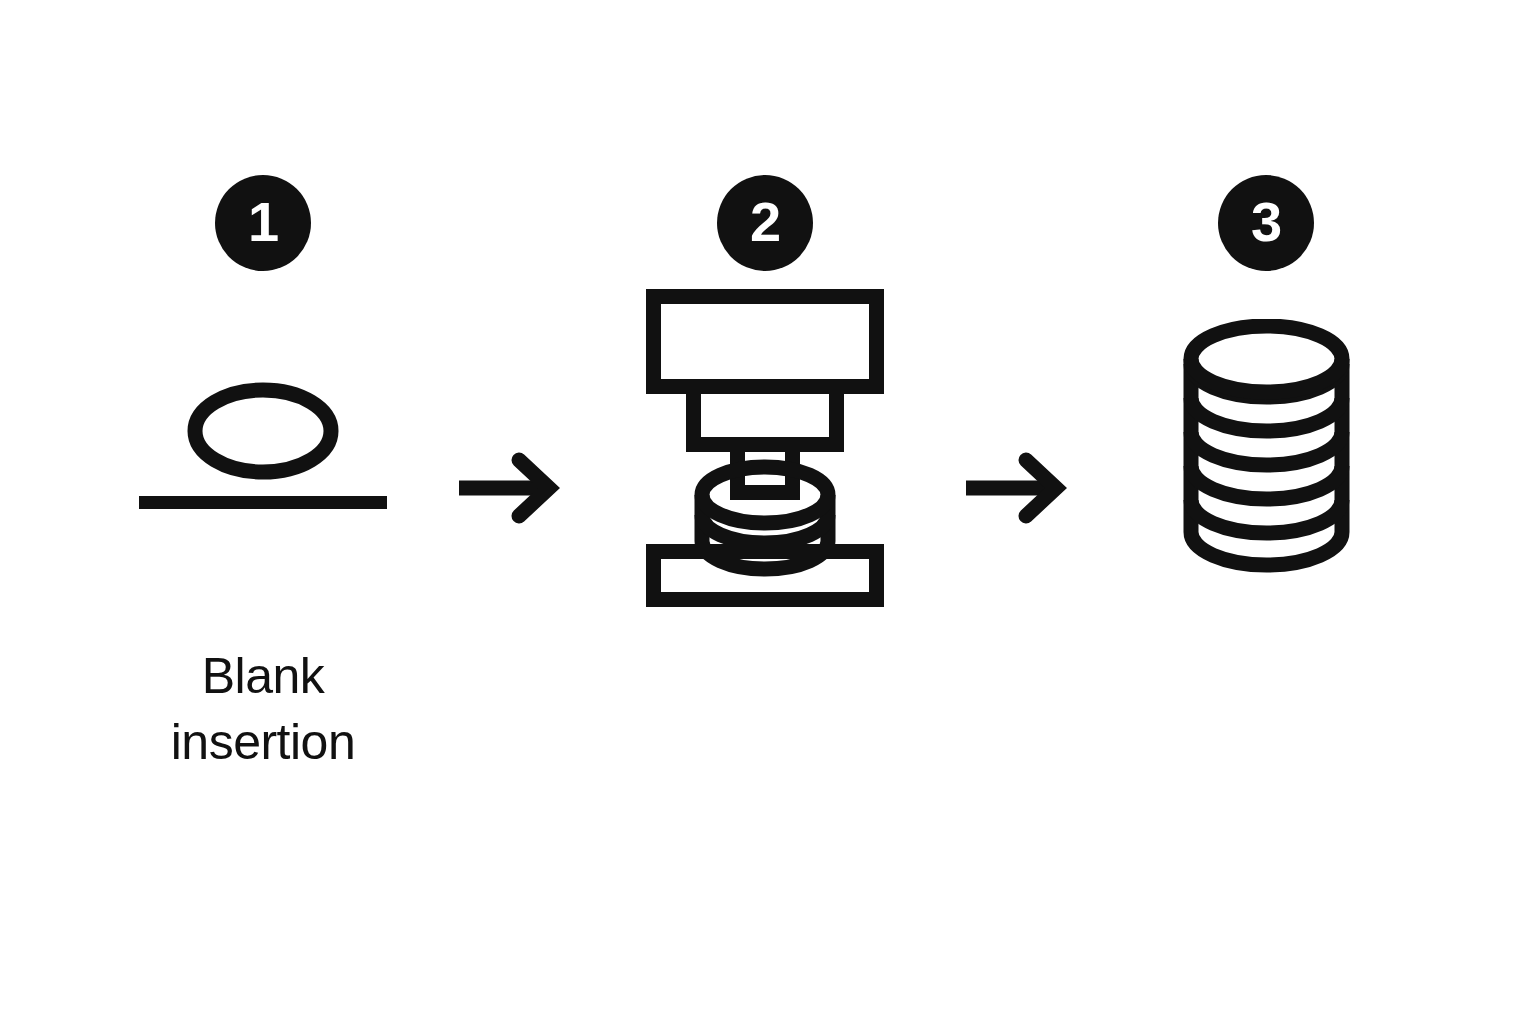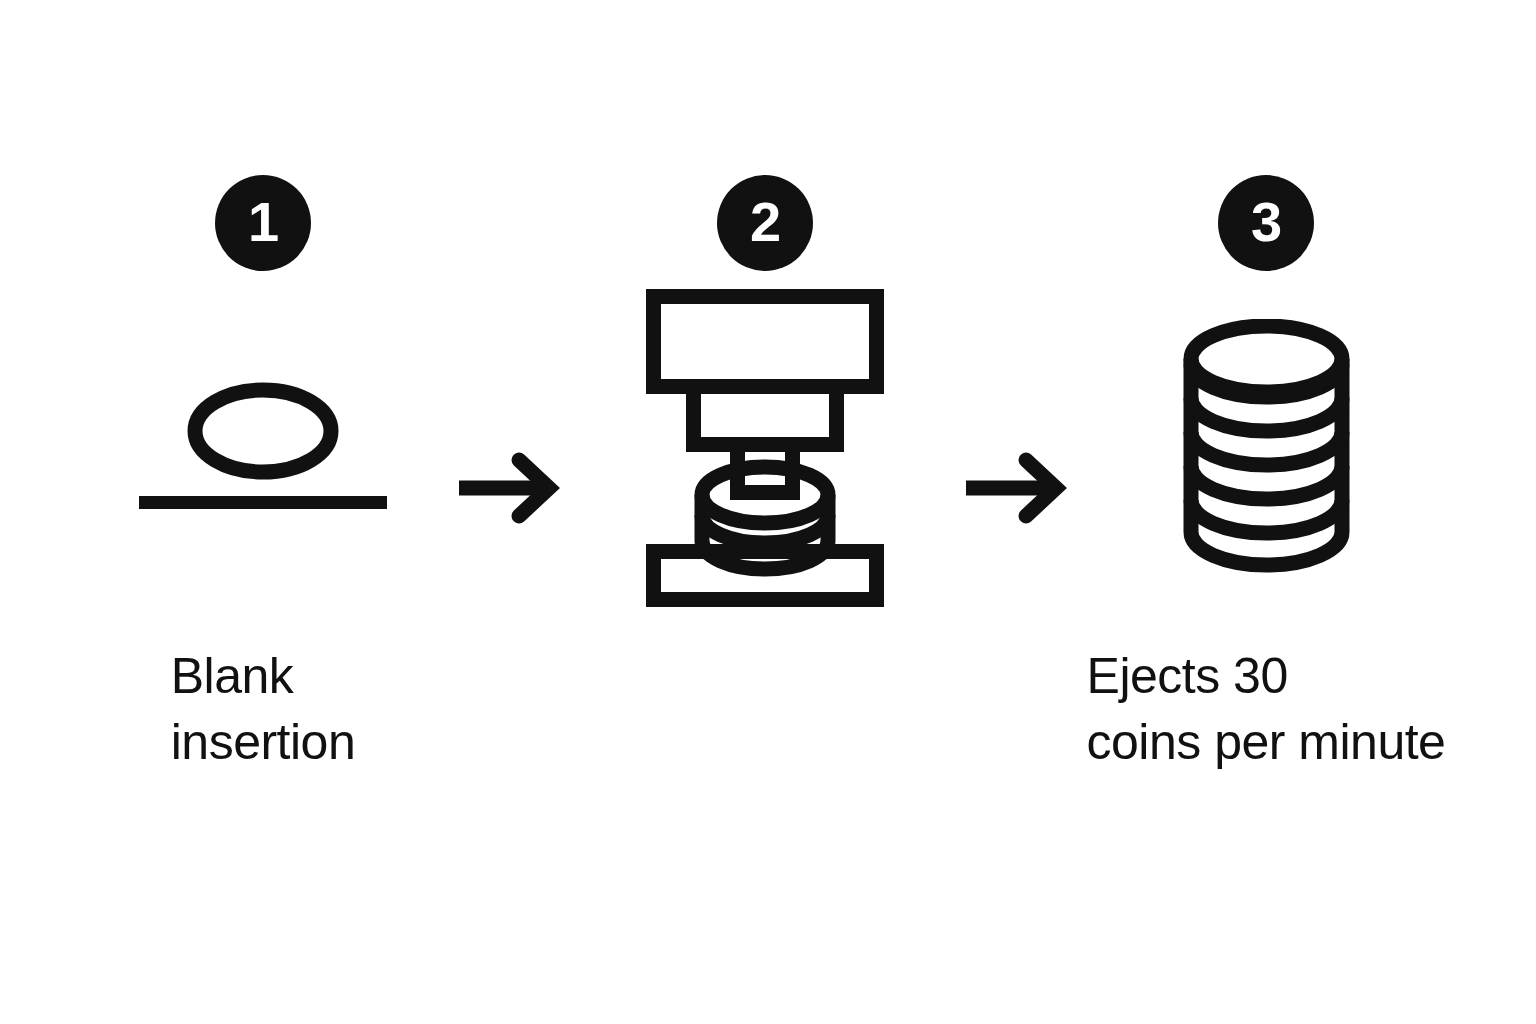--- a/index.html
+++ b/index.html
@@ -59,21 +59,21 @@
     display: flex;
     align-items: center;
     justify-content: center;
     margin-top: 12px;
   }
   .icon-box svg { display: block; }
 
   
   .caption {
     margin-top: 30px;
-    text-align: left;
+    text-align: center;
     font-size: 50px;
     line-height: 1.32;
     font-weight: normal;
     color: #111111;
     white-space: pre-line;
     letter-spacing: -0.5px;
   }
 
   
   .arrow {
@@ -167,17 +167,15 @@
           <path d="M12,79  A75.5,33 0 0 0 163,79"></path>
           <path d="M12,113 A75.5,33 0 0 0 163,113"></path>
           <path d="M12,147 A75.5,33 0 0 0 163,147"></path>
           <path d="M12,181 A75.5,33 0 0 0 163,181"></path>
 
           <ellipse cx="87.5" cy="40" rx="75.5" ry="33"></ellipse>
         </g>
       </svg>
     </div>
 
-    <div class="caption">Ejects 30
-coins per minute</div>
   </div>
 
 </div>
 
 </body></html>

